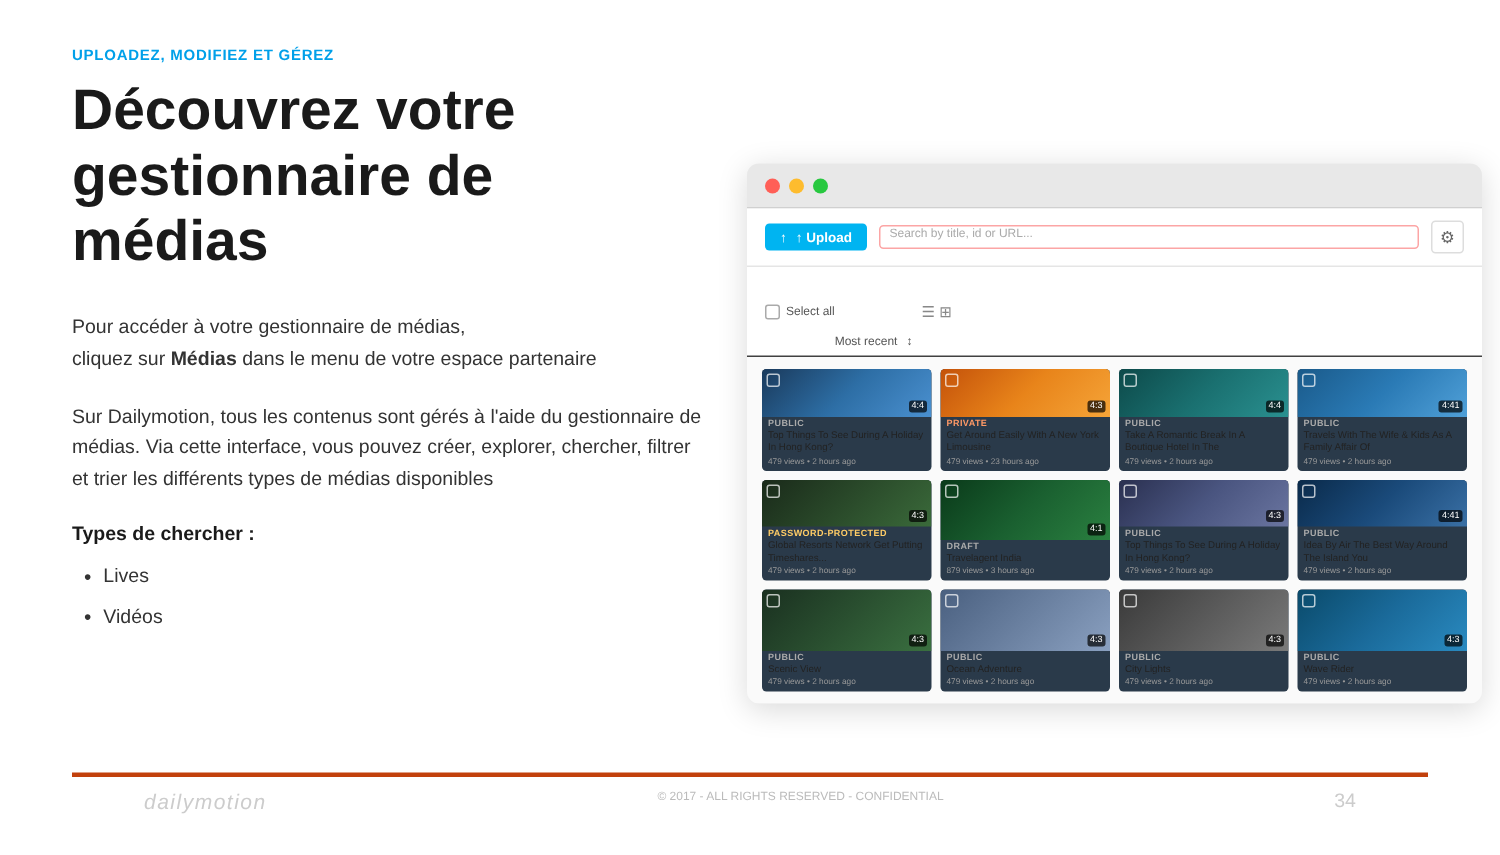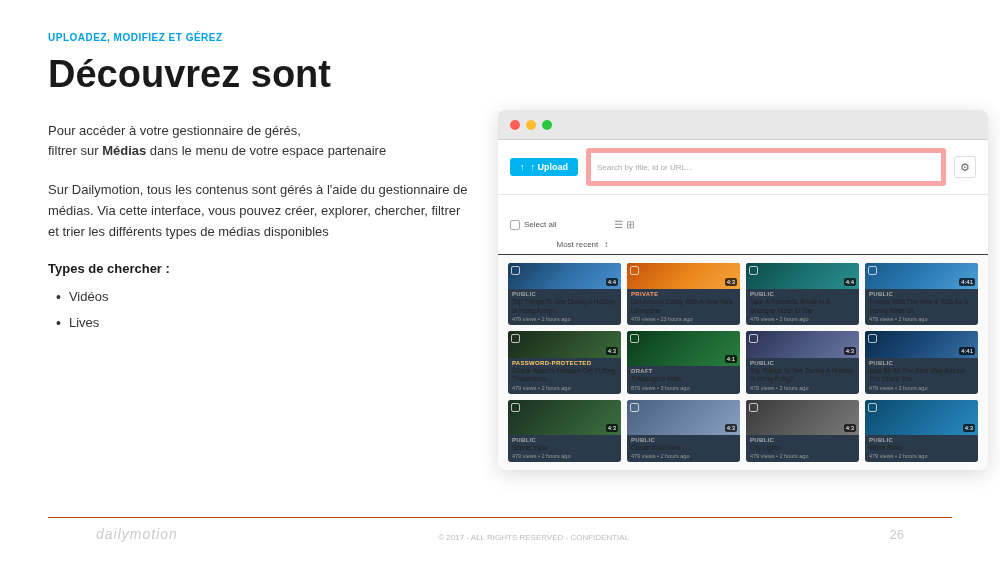--- a/index.html
+++ b/index.html
@@ -155,29 +155,29 @@
       padding: 4px 10px;
       border-radius: 3px;
       display: flex;
       align-items: center;
       gap: 4px;
       white-space: nowrap;
     }
 
     .search-bar {
       flex: 1;
-      height: 38px;
-      border: 5px solid #fca5a5;
+      height: 16px;
+      border: 1px solid #fca5a5;
       border-radius: 3px;
       background: #fff;
       font-size: 8px;
       color: #aaa;
       padding: 0 6px;
       display: flex;
-      align-items: center;
+      align-items: flex-start;
     }
 
     .icon-btn {
       width: 22px;
       height: 22px;
       border: 1px solid #ddd;
       border-radius: 3px;
       background: #fff;
       display: flex;
       align-items: center;
@@ -322,23 +322,23 @@
       height: 9px;
       border: 1px solid rgba(255,255,255,0.7);
       border-radius: 2px;
       background: transparent;
     }
 
     
     .footer {
       display: flex;
       justify-content: space-between;
-      align-items: flex-end;
+      align-items: flex-start;
       padding: 8px 48px;
-      border-top: 1px solid #c2410c;
+      border-top: 3px solid #c2410c;
       gap: 24px;
     }
 
     .footer-logo {
       font-size: 14px;
       color: #ccc;
       font-style: italic;
       font-weight: 300;
       letter-spacing: 1px;
     }
@@ -358,37 +358,38 @@
 <body>
 
 <div class="page">
 
   <div class="top-label">UPLOADEZ, MODIFIEZ ET GÉREZ</div>
 
   <div class="content-area">
 
     <div class="left-panel">
       <h1 class="main-title">
-        <span>Découvrez sont</span><br>
+        <span>Découvrez votre</span><br>
+        <span>gestionnaire de médias</span>
       </h1>
 
       <p class="description">
-        <span>Pour accéder à votre gestionnaire de gérés,</span><br>
-        <span>filtrer sur </span><strong>Médias</strong><span> dans le menu de votre espace partenaire</span>
+        <span>Pour accéder à votre gestionnaire de médias,</span><br>
+        <span>cliquez sur </span><strong>Médias</strong><span> dans le menu de votre espace partenaire</span>
       </p>
 
       <p class="description">Sur Dailymotion, tous les contenus sont gérés à l'aide du gestionnaire de médias. Via cette interface, vous pouvez créer, explorer, chercher, filtrer et trier les différents types de médias disponibles</p>
 
       <p class="types-title">Types de chercher :</p>
       <ul class="types-list">
         <li>
-            <span>Vidéos</span>
+            <span>Lives</span>
           </li>
         <li>
-            <span>Lives</span>
+            <span>Vidéos</span>
           </li>
       </ul>
     </div>
 
     <div class="right-panel">
       <div class="browser">
 
         <div class="browser-bar">
           <div class="browser-dot dot-red"></div>
           <div class="browser-dot dot-yellow"></div>
@@ -558,16 +559,16 @@
     </div>
             </div>
         </div>
       </div>
     </div>
   </div>
 
   <div class="footer">
     <span class="footer-logo">dailymotion</span>
     <span class="footer-copy">© 2017 - ALL RIGHTS RESERVED - CONFIDENTIAL</span>
-    <span class="page-number">26</span>
+    <span class="page-number">34</span>
   </div>
 
 </div>
 
 </body></html>

